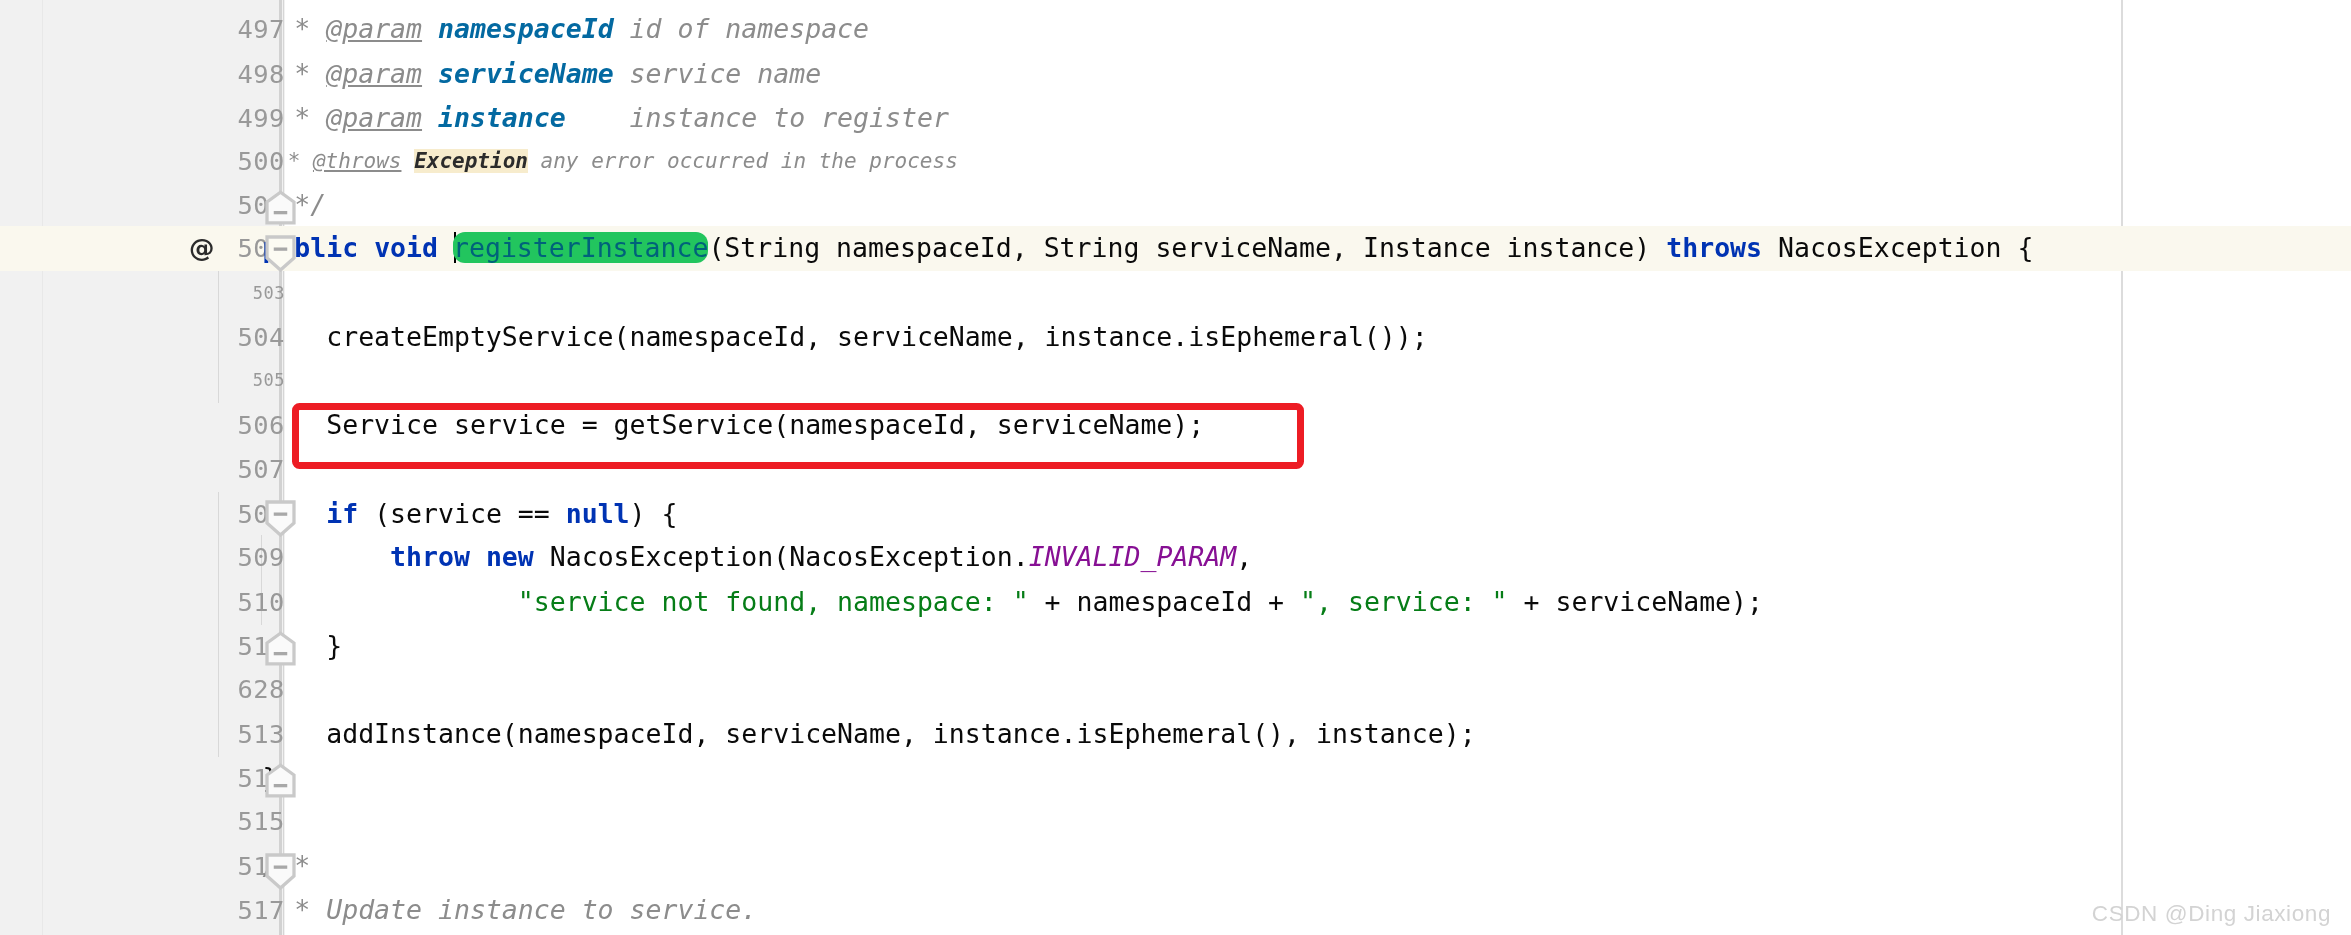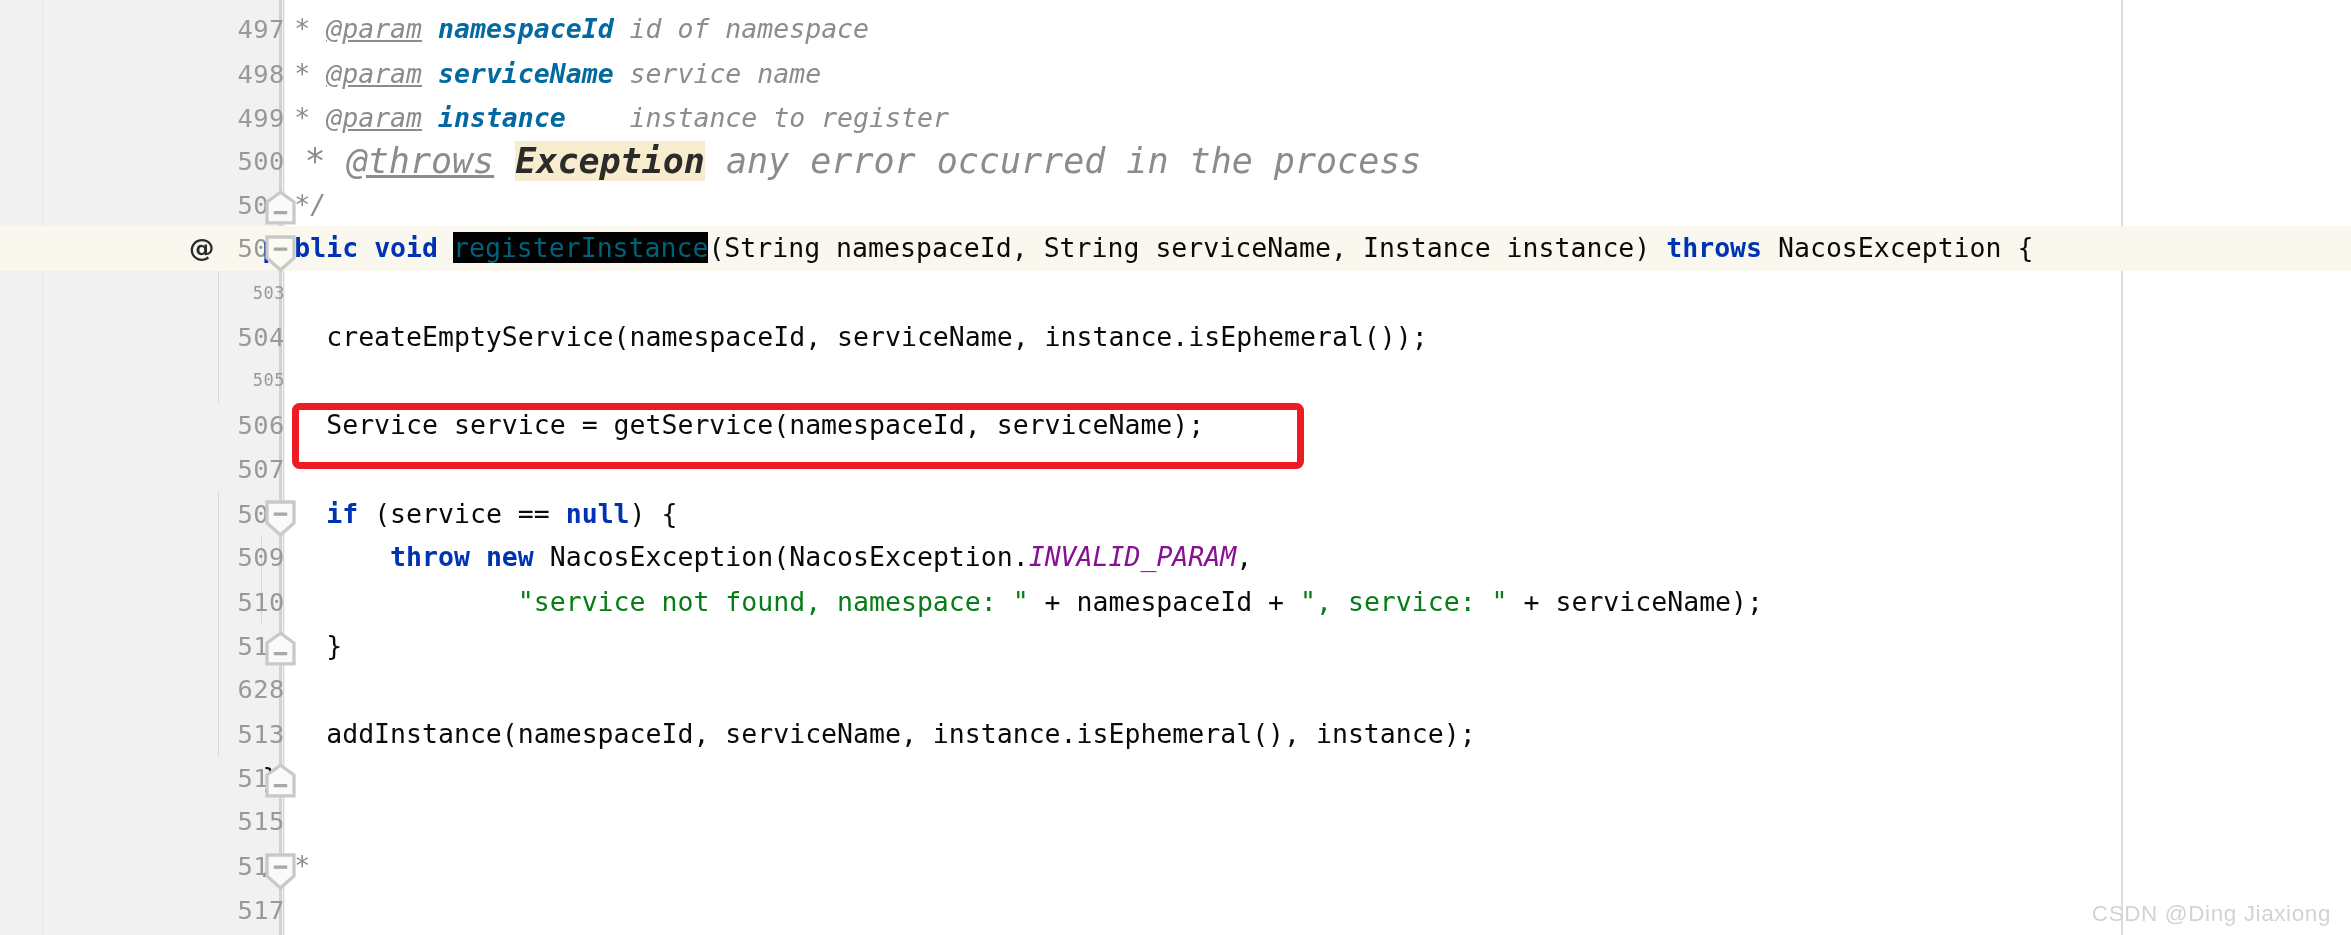--- a/index.html
+++ b/index.html
@@ -150,21 +150,21 @@
 
   
   .kw      { color: #0033b3; font-weight: bold; }
   .cmt     { color: #8c8c8c; font-style: italic; }
   .tag     { color: #8c8c8c; font-style: italic; text-decoration: underline; }
   .tagval  { color: #0369a1; font-style: italic; font-weight: bold; }
   .hl-ex   { background: #f7eccd; color: #2b2b2b; font-style: italic; font-weight: bold; }
   .str     { color: #067d17; }
   .konst   { color: #871094; font-style: italic; }
   .mdecl   { color: #00627a; }
-  .ident-hl{ background: #000000; }
+  .ident-hl{ background: #22c55e; border-radius: 12px; }
 
   
   .caret {
     display: inline-block;
     width: 0;
     border-left: 3px solid #000000;
     height: 31px;
     vertical-align: -6px;
     margin-right: -3px;
   }
@@ -223,21 +223,21 @@
     <span class="code" style="left: 262.388px; height: 44.3811px; line-height: 44.3811px; font-size: 26.5387px;"><span class="cmt">  * </span><span class="tag">@param</span><span class="cmt"> </span><span class="tagval">serviceName</span><span class="cmt"> service name</span></span>
   </div>
 
   <div class="line" style="top: 95.9592px; height: 44.3811px;">
     <span class="lnum" style="right: 2066.12px; height: 44.3811px; line-height: 44.3811px; font-size: 25.4892px;">499</span>
     <span class="code" style="left: 262.388px; height: 44.3811px; line-height: 44.3811px; font-size: 26.5387px;"><span class="cmt">  * </span><span class="tag">@param</span><span class="cmt"> </span><span class="tagval">instance</span><span class="cmt">    instance to register</span></span>
   </div>
 
   <div class="line" style="top: 139.441px; height: 44.3811px;">
     <span class="lnum" style="right: 2066.12px; height: 44.3811px; line-height: 44.3811px; font-size: 25.4892px;">500</span>
-    <span class="code" style="left: 262.388px; height: 44.3811px; line-height: 44.3811px; font-size: 35px;"><span class="cmt">  * </span><span class="tag">@throws</span><span class="cmt"> </span><span class="hl-ex">Exception</span><span class="cmt"> any error occurred in the process</span></span>
+    <span class="code" style="left: 262.388px; height: 44.3811px; line-height: 44.3811px; font-size: 21px;"><span class="cmt">  * </span><span class="tag">@throws</span><span class="cmt"> </span><span class="hl-ex">Exception</span><span class="cmt"> any error occurred in the process</span></span>
   </div>
 
   <div class="line" style="top: 182.922px; height: 44.3811px;">
     <span class="lnum" style="right: 2066.12px; height: 44.3811px; line-height: 44.3811px; font-size: 25.4892px;">501</span>
     <span class="fold" style="left: 263.888px; top: 7.49681px;">
       <svg width="32.9859693877551" height="38.983418367346935" viewBox="0 0 22 26">
         <path d="M2 8 L11 1.5 L20 8 L20 22 L2 22 Z" fill="#fafafa" stroke="#c9c9c9" stroke-width="2.2"></path>
         <rect x="6.5" y="14" width="9" height="2.2" fill="#a8a8a8"></rect>
       </svg>
     </span>
@@ -358,20 +358,21 @@
       <svg width="32.9859693877551" height="38.983418367346935" viewBox="0 0 22 26">
         <path d="M2 2 L20 2 L20 16 L11 24 L2 16 Z" fill="#fafafa" stroke="#c9c9c9" stroke-width="2.2"></path>
         <rect x="6.5" y="9" width="9" height="2.2" fill="#a8a8a8"></rect>
       </svg>
     </span>
     <span class="code" style="left: 262.388px; height: 44.3811px; line-height: 44.3811px; font-size: 26.5387px;"><span class="cmt">/**</span></span>
   </div>
 
   <div class="line" style="top: 887.622px; height: 44.3811px;">
     <span class="lnum" style="right: 2066.12px; height: 44.3811px; line-height: 44.3811px; font-size: 25.4892px;">517</span>
+    <span class="code" style="left: 262.388px; height: 44.3811px; line-height: 44.3811px; font-size: 26.5387px;"><span class="cmt">  * Update instance to service.</span></span>
   </div>
 
   <div class="redbox" style="left: 292.376px; top: 403.328px; width: 1012.07px; height: 65.9719px; border-width: 7.49681px; border-radius: 7.49681px;"></div>
 
   <div class="watermark" style="font-size: 22.4904px;">CSDN @Ding Jiaxiong</div>
 
 </div>
 
 <style>
 

